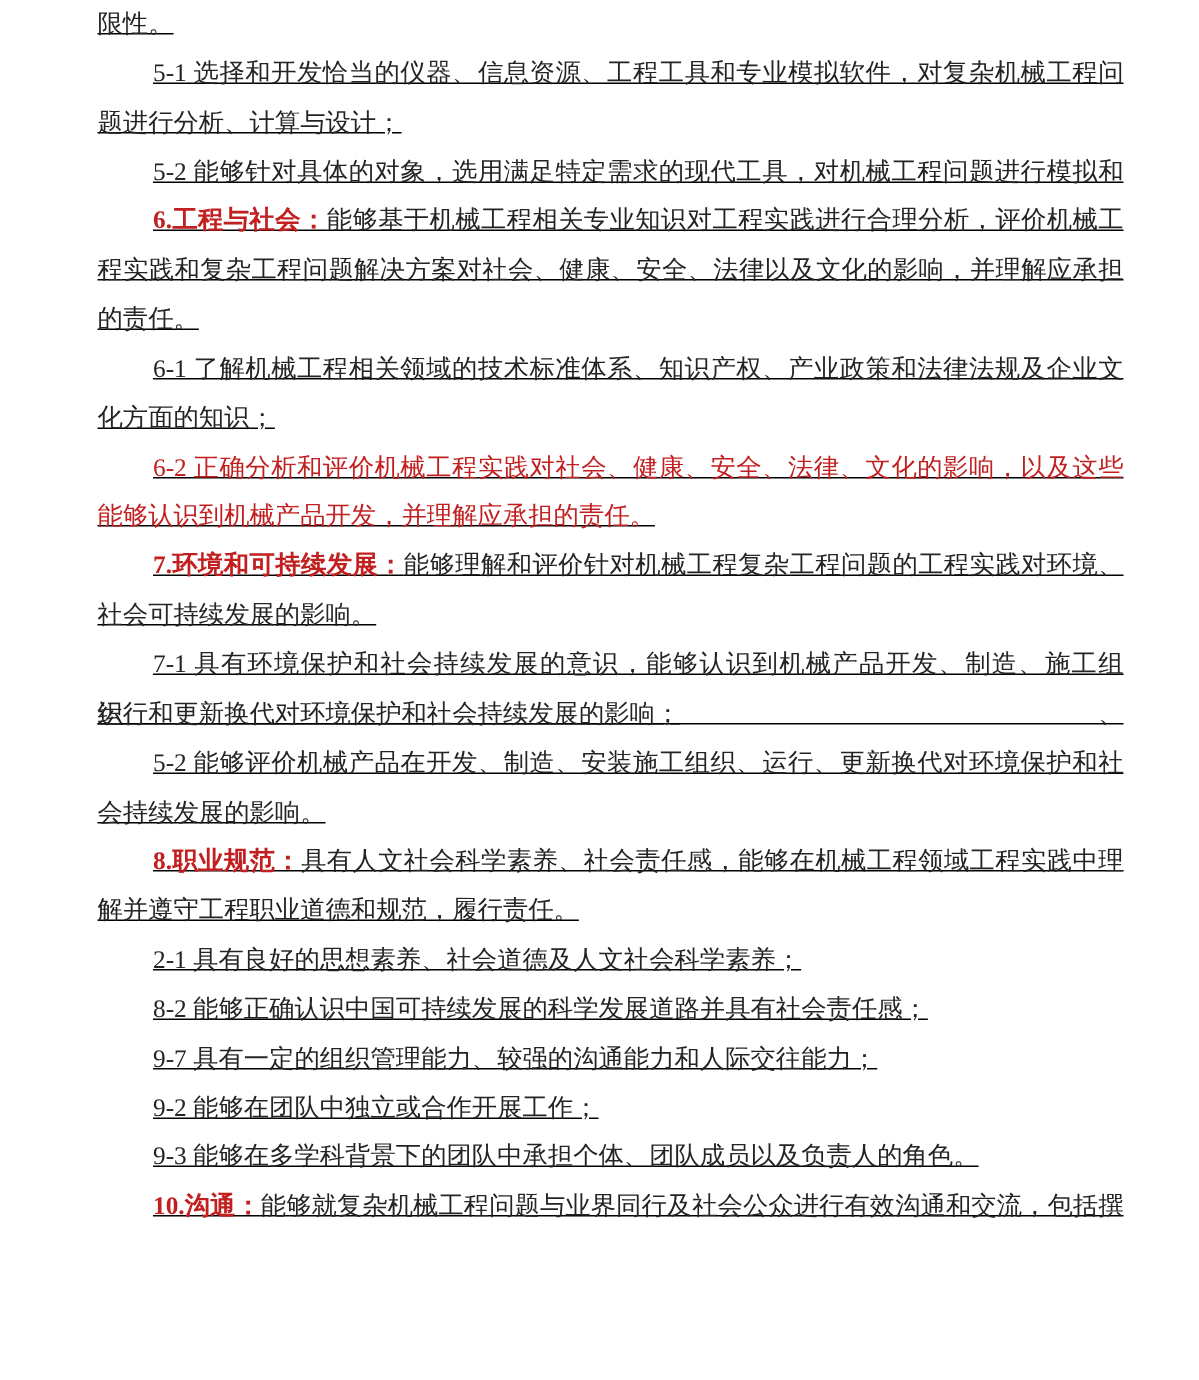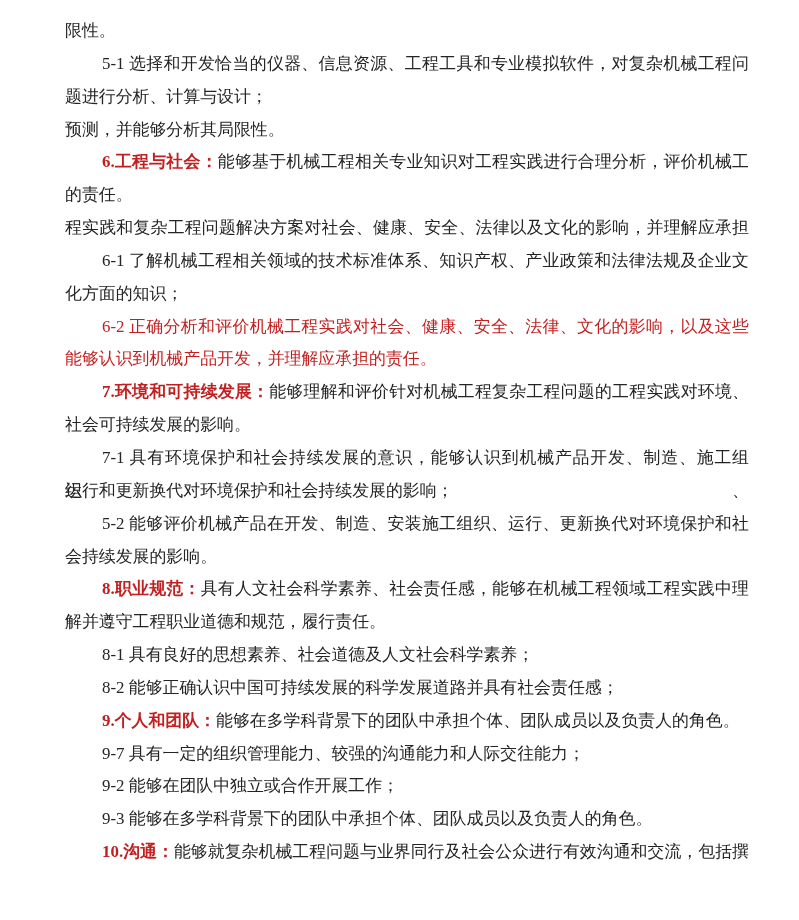--- a/index.html
+++ b/index.html
@@ -12,21 +12,21 @@
     width:799px;height:920px;
     background:var(--page-bg);
     overflow:hidden;
     font-family:"Liberation Serif","DejaVu Serif",serif;
   }
   .page{
     position:absolute;left:0;top:0;width:799px;height:920px;
     background:var(--page-bg);
   }
   .doc{
-    position:absolute;left:65px;top:15px;width:684px;
+    position:absolute;left:65px;top:0;width:684px;text-decoration:underline;
   }
   .line{
     font-size:16.9px;
     line-height:32.85px;
     height:32.85px;
     color:var(--ink);
     white-space:normal;
     overflow:visible;
   }
   .line.indent{ text-indent:37px; }
@@ -40,37 +40,36 @@
   .seg-em{ color:var(--red); font-weight:bold; }
 </style>
 </head>
 <body>
 
 <div class="page">
   <div class="doc">
       <div class="line"><span class="seg-normal">限性。</span></div>
       <div class="line indent justify"><span class="seg-normal">5-1 选择和开发恰当的仪器、信息资源、工程工具和专业模拟软件，对复杂机械工程问</span></div>
       <div class="line"><span class="seg-normal">题进行分析、计算与设计；</span></div>
-      <div class="line"><span class="seg-normal">预测，并能够分析其局限性。</span></div>
+      <div class="line indent justify"><span class="seg-normal">5-2 能够针对具体的对象，选用满足特定需求的现代工具，对机械工程问题进行模拟和</span></div>
       <div class="line indent justify"><span class="seg-em">6.工程与社会：</span><span class="seg-normal">能够基于机械工程相关专业知识对工程实践进行合理分析，评价机械工</span></div>
+      <div class="line justify"><span class="seg-normal">程实践和复杂工程问题解决方案对社会、健康、安全、法律以及文化的影响，并理解应承担</span></div>
       <div class="line"><span class="seg-normal">的责任。</span></div>
-      <div class="line justify"><span class="seg-normal">程实践和复杂工程问题解决方案对社会、健康、安全、法律以及文化的影响，并理解应承担</span></div>
       <div class="line indent justify"><span class="seg-normal">6-1 了解机械工程相关领域的技术标准体系、知识产权、产业政策和法律法规及企业文</span></div>
       <div class="line"><span class="seg-normal">化方面的知识；</span></div>
       <div class="line indent justify"><span class="seg-red">6-2 正确分析和评价机械工程实践对社会、健康、安全、法律、文化的影响，以及这些</span></div>
       <div class="line"><span class="seg-red">能够认识到机械产品开发，并理解应承担的责任。</span></div>
       <div class="line indent justify"><span class="seg-em">7.环境和可持续发展：</span><span class="seg-normal">能够理解和评价针对机械工程复杂工程问题的工程实践对环境、</span></div>
       <div class="line"><span class="seg-normal">社会可持续发展的影响。</span></div>
       <div class="line indent justify"><span class="seg-normal">7-1 具有环境保护和社会持续发展的意识，能够认识到机械产品开发、制造、施工组织、</span></div>
       <div class="line"><span class="seg-normal">运行和更新换代对环境保护和社会持续发展的影响；</span></div>
       <div class="line indent justify"><span class="seg-normal">5-2 能够评价机械产品在开发、制造、安装施工组织、运行、更新换代对环境保护和社</span></div>
       <div class="line"><span class="seg-normal">会持续发展的影响。</span></div>
       <div class="line indent justify"><span class="seg-em">8.职业规范：</span><span class="seg-normal">具有人文社会科学素养、社会责任感，能够在机械工程领域工程实践中理</span></div>
       <div class="line"><span class="seg-normal">解并遵守工程职业道德和规范，履行责任。</span></div>
-      <div class="line indent"><span class="seg-normal">8-1 具有良好的思想素养、社会道德及人文社会科学素养；</span></div>
+      <div class="line indent"><span class="seg-normal">2-1 具有良好的思想素养、社会道德及人文社会科学素养；</span></div>
       <div class="line indent"><span class="seg-normal">8-2 能够正确认识中国可持续发展的科学发展道路并具有社会责任感；</span></div>
-      <div class="line indent"><span class="seg-em">9.个人和团队：</span><span class="seg-normal">能够在多学科背景下的团队中承担个体、团队成员以及负责人的角色。</span></div>
       <div class="line indent"><span class="seg-normal">9-7 具有一定的组织管理能力、较强的沟通能力和人际交往能力；</span></div>
       <div class="line indent"><span class="seg-normal">9-2 能够在团队中独立或合作开展工作；</span></div>
       <div class="line indent"><span class="seg-normal">9-3 能够在多学科背景下的团队中承担个体、团队成员以及负责人的角色。</span></div>
       <div class="line indent justify"><span class="seg-em">10.沟通：</span><span class="seg-normal">能够就复杂机械工程问题与业界同行及社会公众进行有效沟通和交流，包括撰</span></div>
     </div>
 </div>
 
 </body></html>

